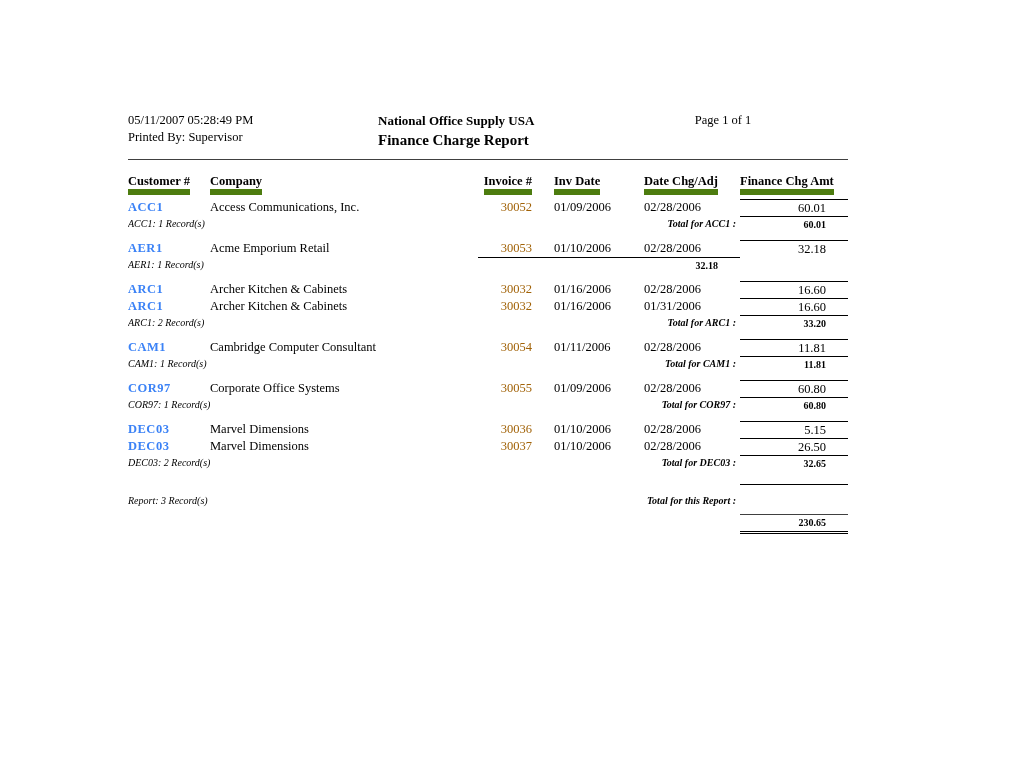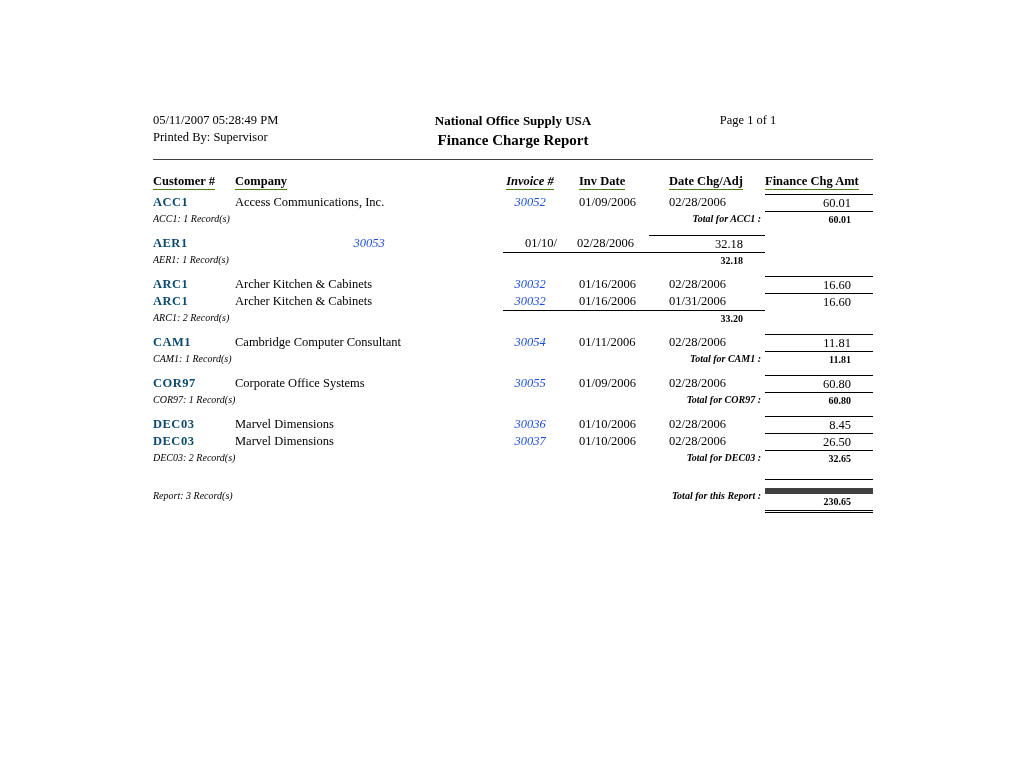--- a/index.html
+++ b/index.html
@@ -4,58 +4,58 @@
 <style>
   html, body { margin: 0; padding: 0; }
   body {
     width: 1024px; height: 768px;
     background: #ffffff;
     font-family: "Liberation Serif", serif;
     color: #000;
     position: relative;
     overflow: hidden;
   }
-  .report { position: absolute; left: 153px; top: 112px; width: 720px; }
+  .report { position: absolute; left: 128px; top: 112px; width: 720px; }
 
   .meta-row { display: flex; font-size: 12.5px; line-height: 17px; }
   .meta-left { width: 250px; }
-  .meta-center { flex: 1; text-align: center; }
+  .meta-center { flex: 1; text-align: left; }
   .meta-right { width: 250px; text-align: center; }
   .company-name { font-weight: bold; font-size: 13px; }
   .report-title { font-weight: bold; font-size: 15px; line-height: 22px; }
 
   .rule { border-top: 1px solid #404040; margin-top: 8px; }
 
   .grid   { display: grid; grid-template-columns: 82px 268px 54px 92px 116px 108px; font-size: 12.5px; }
   .grid-f { display: grid; grid-template-columns: 350px 262px 108px; font-size: 10px; }
 
   .cell { line-height: 16px; white-space: nowrap; overflow: hidden; }
 
   .colhead { margin-top: 13px; margin-bottom: 4px; font-weight: bold; }
-  .colhead .cell span { display: inline-block; border-bottom: 1px solid #4d7c0f; }
+  .colhead .cell span { display: inline-block; border-bottom: 6px solid #4d7c0f; }
 
-  .c-invoice { text-align: center; font-style: italic; }
+  .c-invoice { text-align: right; }
   .c-invdate { padding-left: 22px; }
   .c-chg     { padding-left: 20px; }
   .c-amt     { text-align: right; padding-right: 22px; }
 
   .detail .c-amt     { border-top: 1px solid #000; }
-  .detail .c-cust    { font-weight: bold; color: #0c4a6e; letter-spacing: 0.5px; cursor: pointer; }
-  .detail .c-invoice { color: #1d4ed8; cursor: pointer; }
+  .detail .c-cust    { font-weight: bold; color: #3b82f6; letter-spacing: 0.5px; cursor: pointer; }
+  .detail .c-invoice { color: #a16207; cursor: pointer; }
 
   .gfoot { margin-bottom: 7px; }
   .f-note  { font-style: italic; }
   .f-label { font-weight: bold; text-align: right; padding-right: 4px; font-style: italic; }
   .f-amt   { font-weight: bold; text-align: right; padding-right: 22px; border-top: 1px solid #000; }
 
   .spacer-row { margin-top: 12px; }
   .spacer-row .cell { height: 8px; line-height: 8px; }
   .spacer-row .s-amt { border-top: 1px solid #000; }
 
-  .rfoot .f-amt { border-top: 6px solid #404040; border-bottom: 3px double #000; }
+  .rfoot .f-amt { border-top: 1px solid #404040; border-bottom: 3px double #000; margin-top: 21px; }
 </style>
 </head>
 <body>
 
 <div class="report">
 
   <div class="meta-row">
     <div class="meta-left">05/11/2007   05:28:49 PM</div>
     <div class="meta-center company-name">National Office Supply USA</div>
     <div class="meta-right">Page 1 of  1</div>
@@ -85,20 +85,21 @@
     <div class="cell c-amt">60.01</div>
   </div>
   <div class="grid-f gfoot">
     <div class="cell f-note">ACC1: 1 Record(s)</div>
     <div class="cell f-label">Total for ACC1 :</div>
     <div class="cell f-amt">60.01</div>
   </div>
 
   <div class="grid detail">
     <div class="cell c-cust">AER1</div>
+    <div class="cell">Acme Emporium Retail</div>
     <div class="cell c-invoice">30053</div>
     <div class="cell c-invdate">01/10/2006</div>
     <div class="cell c-chg">02/28/2006</div>
     <div class="cell c-amt">32.18</div>
   </div>
   <div class="grid-f gfoot">
     <div class="cell f-note">AER1: 1 Record(s)</div>
     <div class="cell f-amt">32.18</div>
   </div>
 
@@ -113,20 +114,21 @@
   <div class="grid detail">
     <div class="cell c-cust">ARC1</div>
     <div class="cell">Archer Kitchen &amp; Cabinets</div>
     <div class="cell c-invoice">30032</div>
     <div class="cell c-invdate">01/16/2006</div>
     <div class="cell c-chg">01/31/2006</div>
     <div class="cell c-amt">16.60</div>
   </div>
   <div class="grid-f gfoot">
     <div class="cell f-note">ARC1: 2 Record(s)</div>
+    <div class="cell f-label">Total for ARC1 :</div>
     <div class="cell f-amt">33.20</div>
   </div>
 
   <div class="grid detail">
     <div class="cell c-cust">CAM1</div>
     <div class="cell">Cambridge Computer Consultant</div>
     <div class="cell c-invoice">30054</div>
     <div class="cell c-invdate">01/11/2006</div>
     <div class="cell c-chg">02/28/2006</div>
     <div class="cell c-amt">11.81</div>
@@ -150,21 +152,21 @@
     <div class="cell f-label">Total for COR97 :</div>
     <div class="cell f-amt">60.80</div>
   </div>
 
   <div class="grid detail">
     <div class="cell c-cust">DEC03</div>
     <div class="cell">Marvel Dimensions</div>
     <div class="cell c-invoice">30036</div>
     <div class="cell c-invdate">01/10/2006</div>
     <div class="cell c-chg">02/28/2006</div>
-    <div class="cell c-amt">8.45</div>
+    <div class="cell c-amt">5.15</div>
   </div>
   <div class="grid detail">
     <div class="cell c-cust">DEC03</div>
     <div class="cell">Marvel Dimensions</div>
     <div class="cell c-invoice">30037</div>
     <div class="cell c-invdate">01/10/2006</div>
     <div class="cell c-chg">02/28/2006</div>
     <div class="cell c-amt">26.50</div>
   </div>
   <div class="grid-f gfoot">

